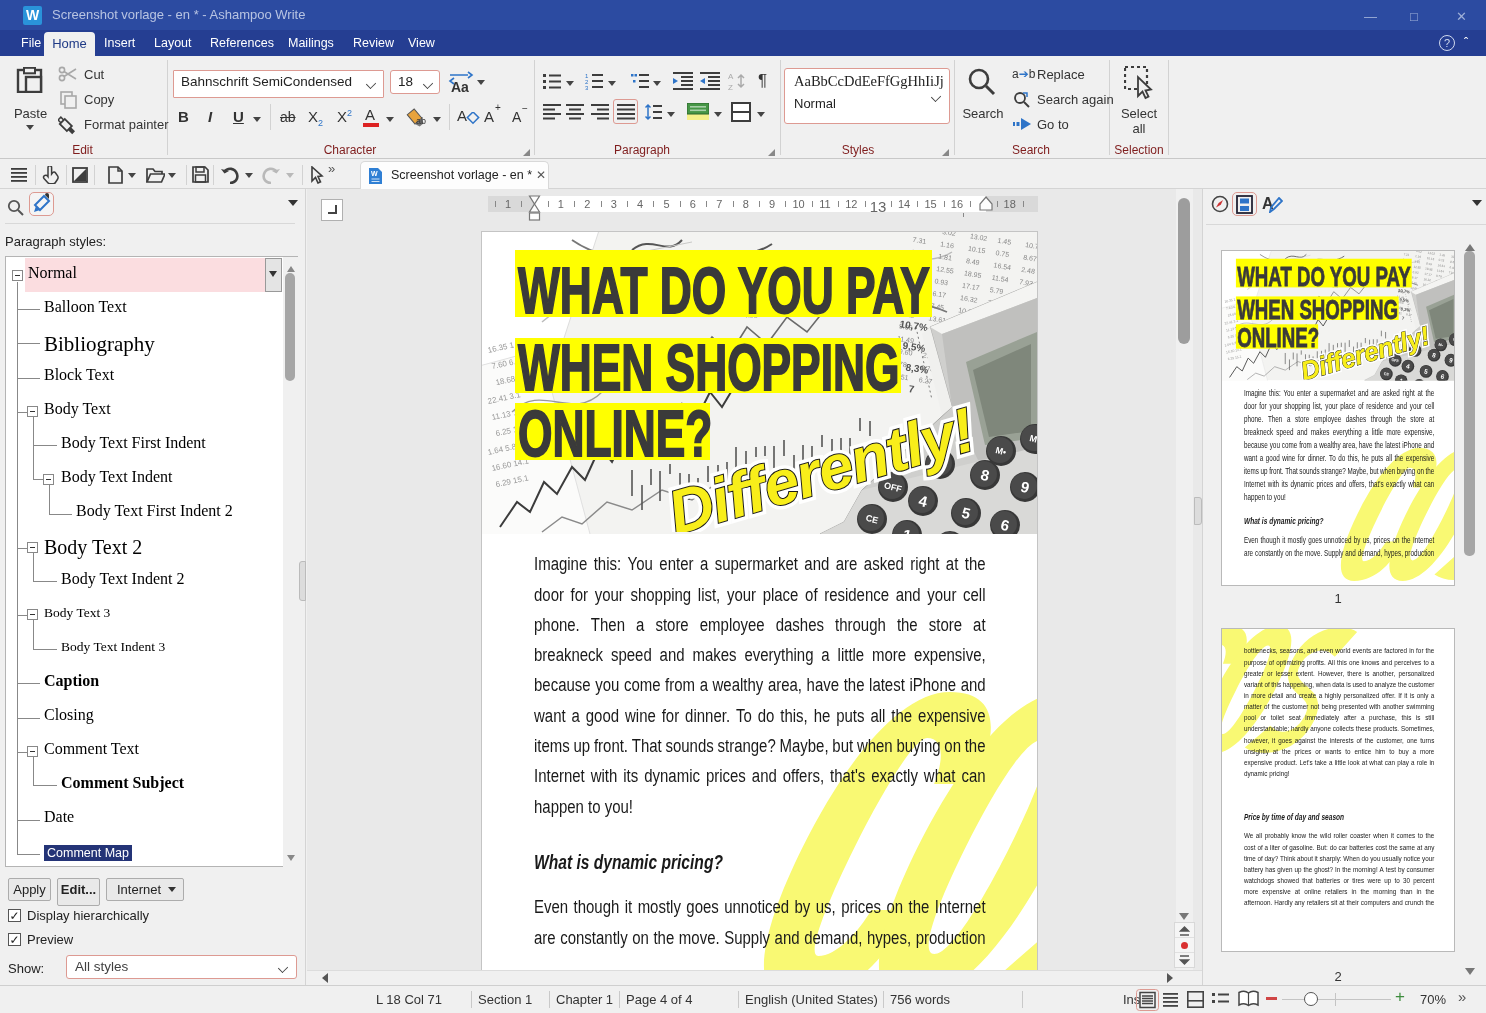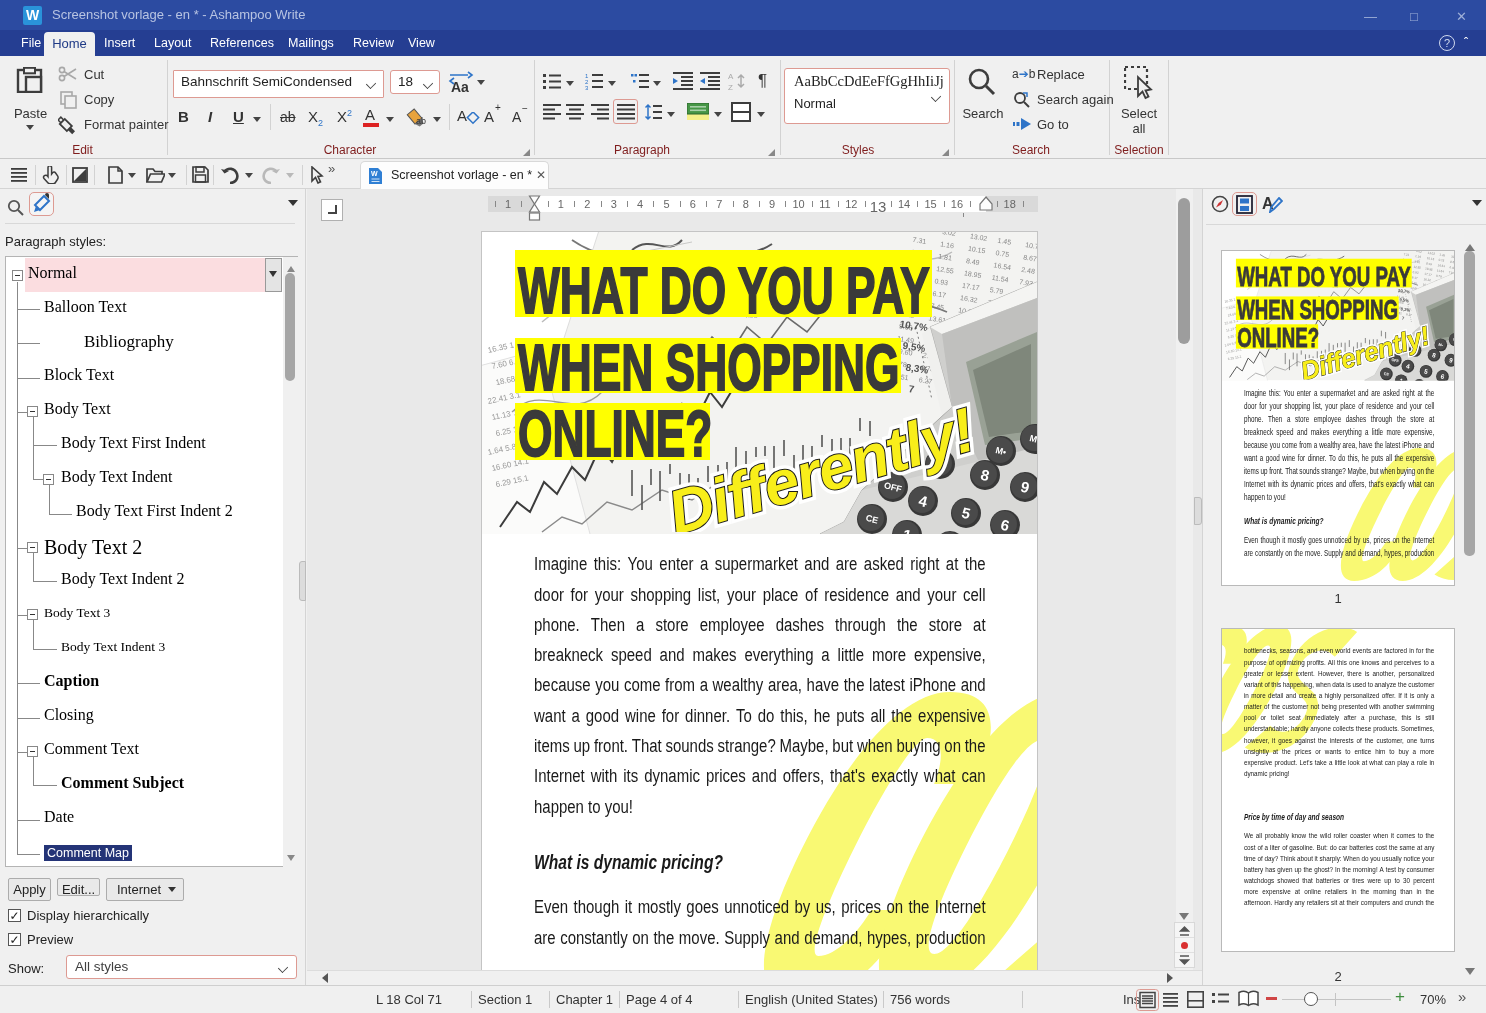--- a/index.html
+++ b/index.html
@@ -416,21 +416,21 @@
     <div class="tline" style="left:26.5px;top:160px;width:1px;height:62px;"></div>
     <div class="tline" style="left:42.5px;top:227.5px;width:1px;height:29.0px;"></div>
     <div class="tline" style="left:26.5px;top:296px;width:1px;height:28.4px;"></div>
     <div class="tline" style="left:26.5px;top:363px;width:1px;height:28.6px;"></div>
     <div class="tline" style="left:26.5px;top:500px;width:1px;height:28.4px;"></div>
     <div class="expander" style="left:5.5px;top:13.0px;"></div>
     <div class="treeitem" style="left:22px;top:7.0px;font-size:16px;">Normal</div>
     <div class="tline" style="left:11px;top:52.4px;width:23px;height:1px;"></div>
     <div class="treeitem" style="left:38px;top:40.9px;font-size:16px;">Balloon Text</div>
     <div class="tline" style="left:11px;top:86.3px;width:23px;height:1px;"></div>
-    <div class="treeitem" style="left:38px;top:74.8px;font-size:17px;margin-left:40px;">Bibliography</div>
+    <div class="treeitem" style="left:38px;top:74.8px;font-size:21px;">Bibliography</div>
     <div class="tline" style="left:11px;top:120.6px;width:23px;height:1px;"></div>
     <div class="treeitem" style="left:38px;top:109.1px;font-size:16px;">Block Text</div>
     <div class="tline" style="left:11px;top:154.5px;width:10.0px;height:1px;"></div>
     <div class="expander" style="left:21.0px;top:149.0px;"></div>
     <div class="treeitem" style="left:38px;top:143.0px;font-size:16px;">Body Text</div>
     <div class="tline" style="left:26.5px;top:188.0px;width:24.5px;height:1px;"></div>
     <div class="treeitem" style="left:55px;top:176.5px;font-size:16px;">Body Text First Indent</div>
     <div class="tline" style="left:26.5px;top:222.0px;width:10.5px;height:1px;"></div>
     <div class="expander" style="left:37.0px;top:216.5px;"></div>
     <div class="treeitem" style="left:55px;top:210.5px;font-size:16px;">Body Text Indent</div>
@@ -458,21 +458,21 @@
     <div class="tline" style="left:11px;top:562.9px;width:23px;height:1px;"></div>
     <div class="treeitem" style="left:38px;top:551.4px;font-size:16px;">Date</div>
     <div class="tline" style="left:11px;top:597.0px;width:23px;height:1px;"></div>
     <div class="treeitem" style="left:38px;top:588.0px;font-size:12.5px;background:#243477;color:#fff;font-family:'Liberation Sans',sans-serif;padding:1px 3px;">Comment Map</div>
     <div class="abs" style="left:277px;top:0;width:15px;height:610px;background:#f0f0f0;"></div>
     <div class="abs" style="left:281px;top:5px;width:0;height:0;border:4px solid transparent;border-bottom:6px solid #888;"></div>
     <div class="abs" style="left:279px;top:16px;width:10px;height:108px;background:#a6a6a6;border-radius:5px;"></div>
     <div class="abs" style="left:281px;top:598px;width:0;height:0;border:4px solid transparent;border-top:6px solid #888;"></div>
   </div>
   <div class="btn" style="left:8px;top:689px;width:43px;height:23px;line-height:21px;">Apply</div>
-  <div class="btn" style="left:57px;top:689px;width:43px;height:18px;line-height:21px;">Edit...</div>
+  <div class="btn" style="left:57px;top:689px;width:43px;height:28px;line-height:21px;font-weight:bold;">Edit...</div>
   <div class="btn" style="left:106px;top:689px;width:78px;height:23px;line-height:21px;text-align:left;padding-left:10px;">Internet</div>
   <div class="abs" style="left:168px;top:698px;width:0;height:0;border:4px solid transparent;border-top:5px solid #333;"></div>
   <div class="cbox" style="left:8px;top:720px;">✓</div>
   <div class="abs" style="left:27px;top:719px;font-size:13px;color:#222;">Display hierarchically</div>
   <div class="cbox" style="left:8px;top:744px;">✓</div>
   <div class="abs" style="left:27px;top:743px;font-size:13px;color:#222;">Preview</div>
   <div class="abs" style="left:8px;top:772px;font-size:13px;color:#222;">Show:</div>
   <div class="abs" style="left:66px;top:766px;width:231px;height:24px;background:#fff;border:1px solid #dd9a92;border-radius:3px;">
     <div style="font-size:13.5px;color:#404040;padding:3px 0 0 8px;">All styles</div>
     <div class="abs" style="right:9px;top:8px;width:8px;height:8px;border-left:1.6px solid #444;border-bottom:1.6px solid #444;transform:rotate(-45deg) scale(1,.8);"></div>

